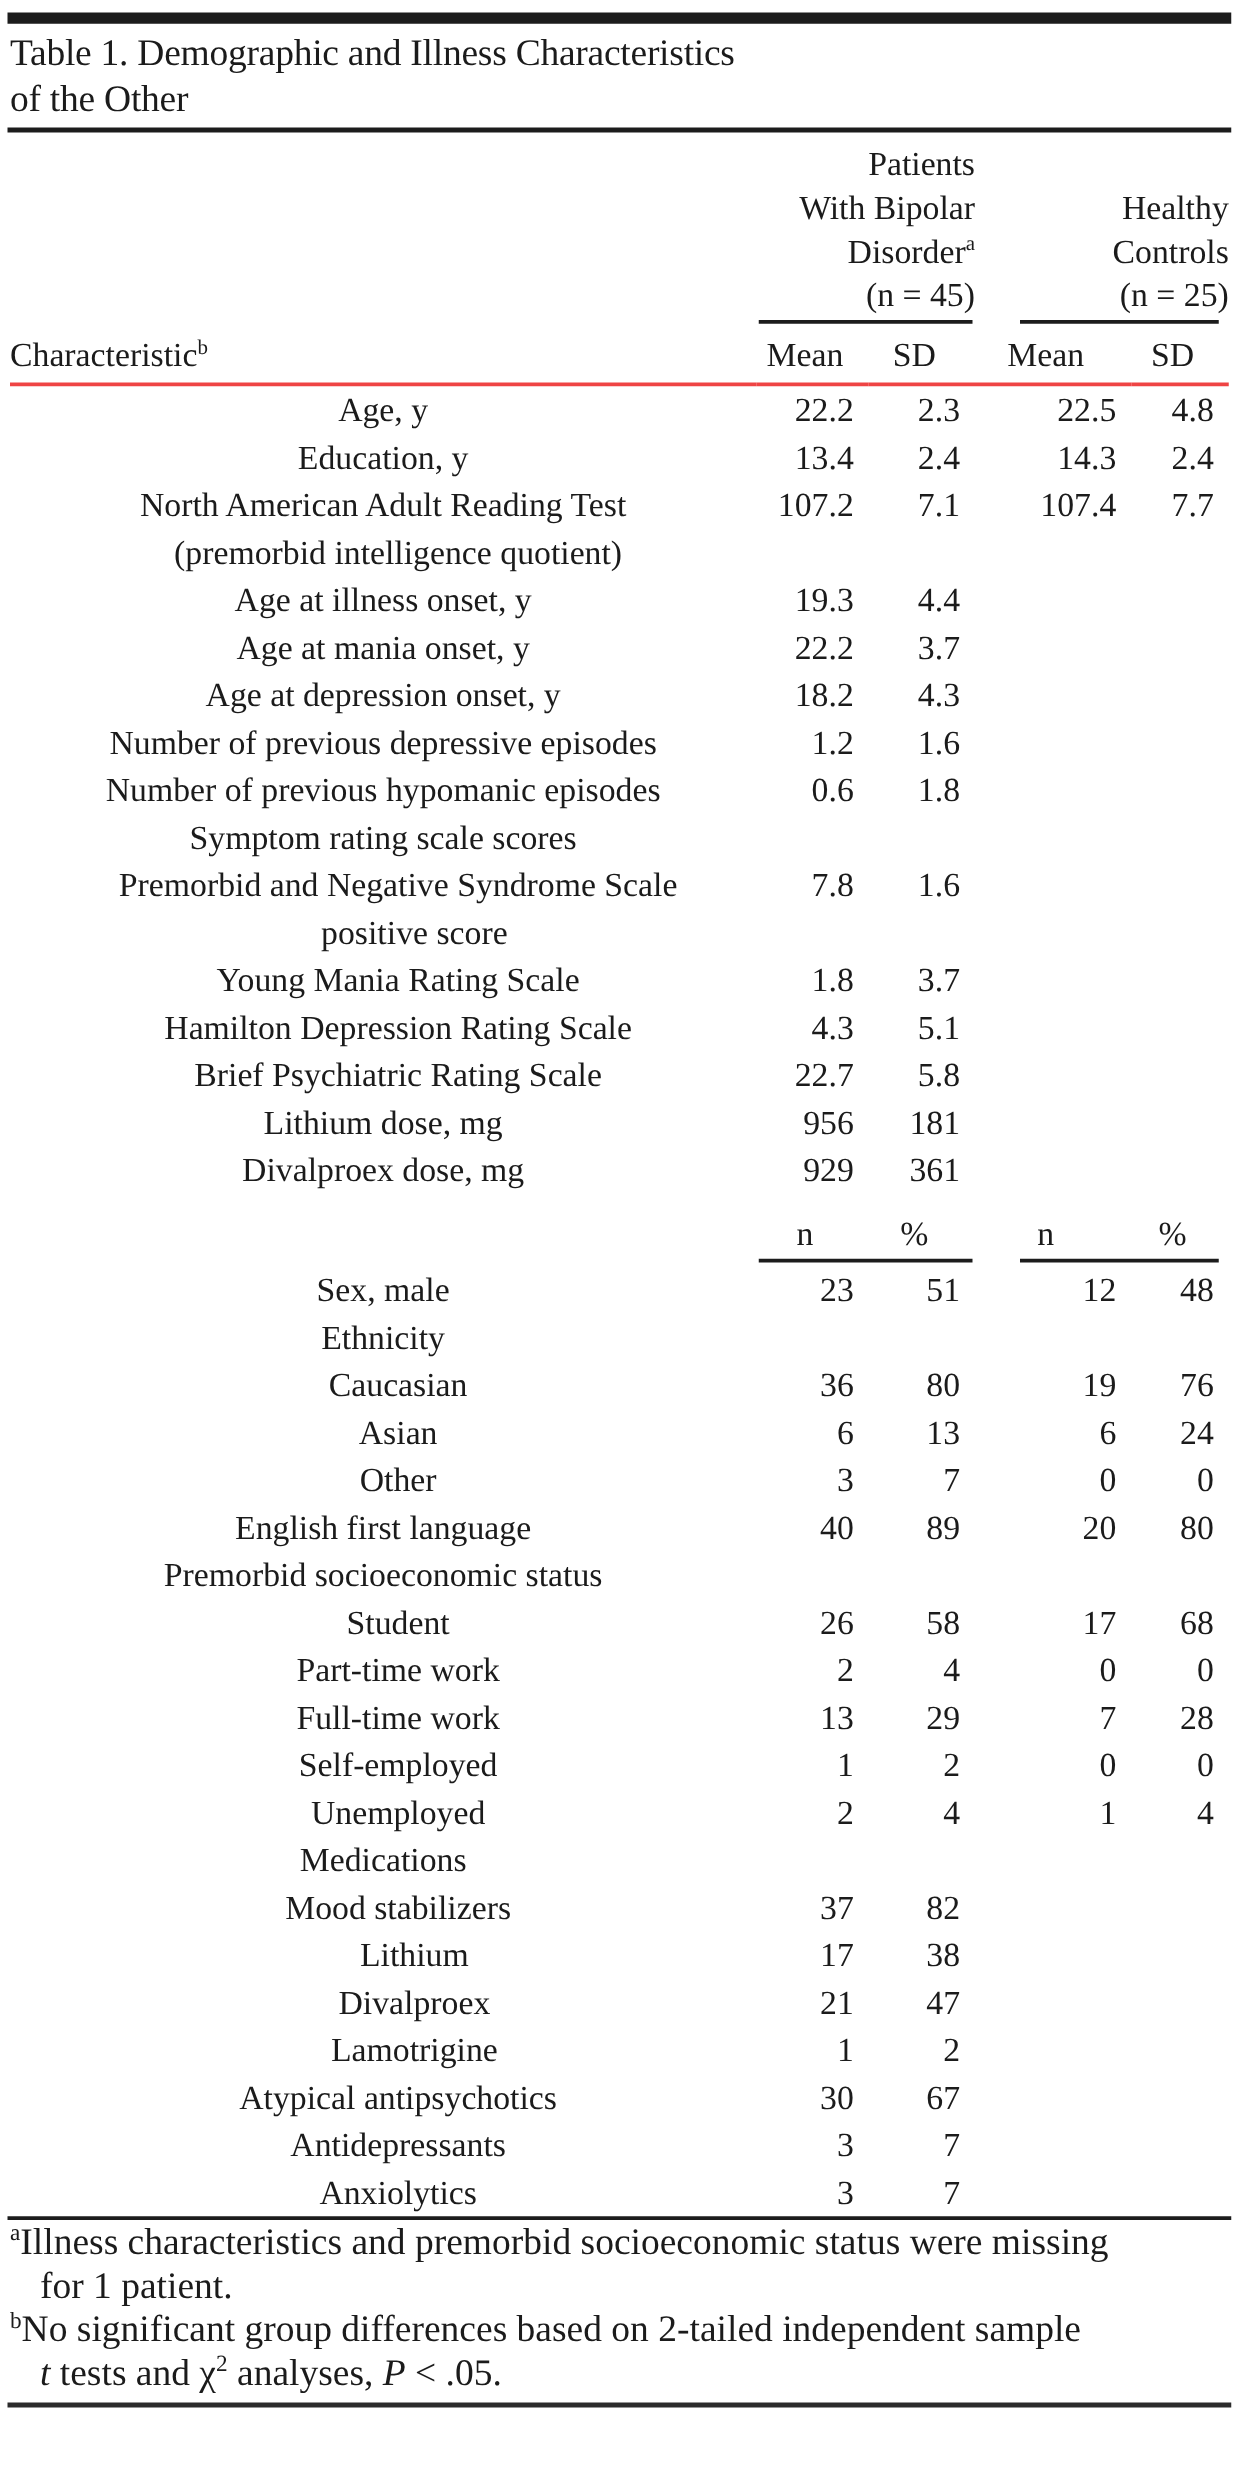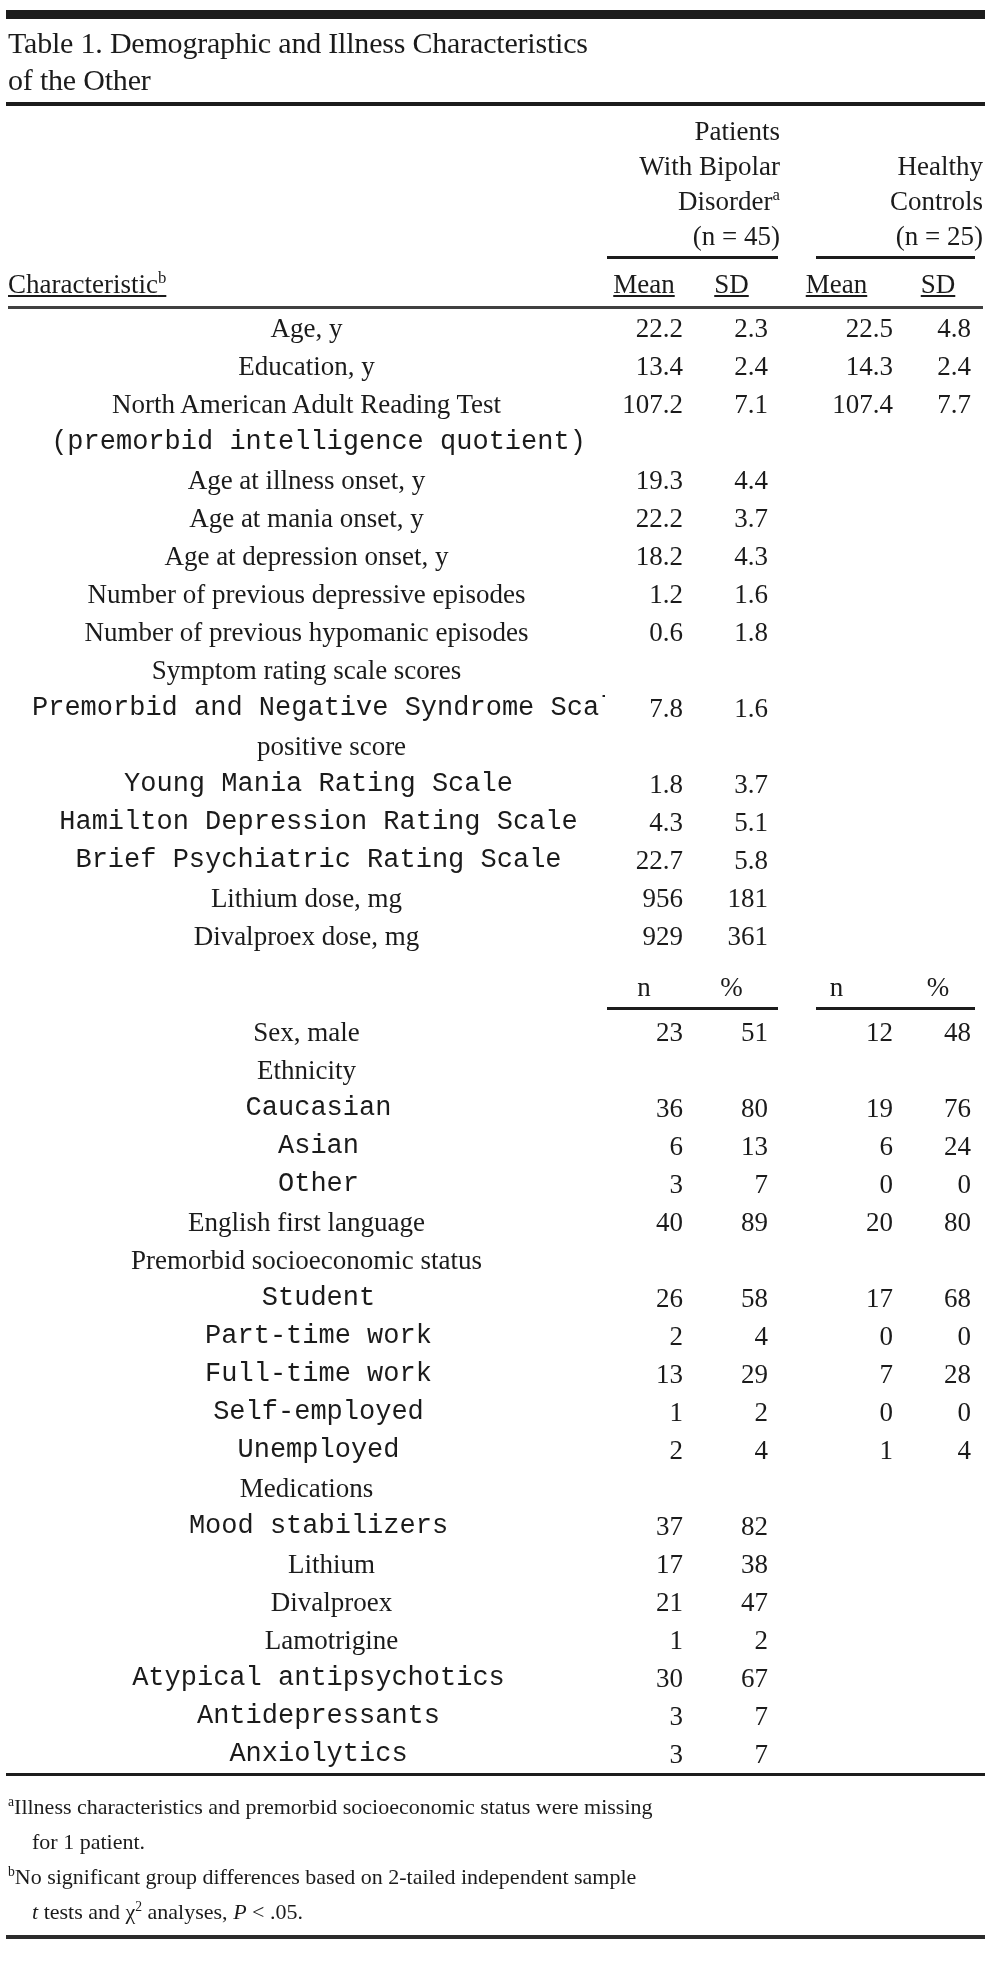--- a/index.html
+++ b/index.html
@@ -34,39 +34,38 @@
     font-size: 27px;
   }
   .spanner-row td { height: 8px; vertical-align: top; }
   .spanner { height: 3px; background: #1c1c1c; margin-top: 2px; }
   .spanner.bd { margin-left: 2px; margin-right: 2px; }
   .spanner.hc { margin-left: 36px; margin-right: 8px; }
 
   .stat-head th {
     text-align: center; vertical-align: bottom;
     line-height: 32px; padding: 6px 12px 6px 0;
-    border-bottom: 3px solid #404040;
-    text-decoration: underline;
+    border-bottom: 3px solid #ef4444;
   }
   .stat-head th.char { text-align: left; padding-left: 0; padding-right: 0; }
 
   tbody td { height: 38px; line-height: 38px; }
   td.label { text-align: center; white-space: nowrap; overflow: hidden; }
   td.num   { text-align: right; padding-right: 12px; white-space: nowrap; }
   .ind0 { padding-left: 0; }
-  .ind1 { padding-left: 24px; font-family: Liberation Mono, monospace; }
+  .ind1 { padding-left: 24px; }
   .ind2 { padding-left: 50px; }
 
   .spacer td { height: 14px; line-height: 14px; }
   .count-head td { text-align: center; height: 36px; line-height: 36px; padding-right: 12px; vertical-align: bottom; }
   .count-head td.blank { padding-right: 0; }
 
   sup { font-size: 0.62em; vertical-align: super; line-height: 0; }
 
-  .footnotes { margin: 13px 8px 0; font-size: 22px; line-height: 35px; }
+  .footnotes { margin: 0 8px 0; font-size: 30px; line-height: 35px; }
   .fn-line2 { padding-left: 24px; }
   .it { font-style: italic; }
 </style>
 </head>
 <body>
 
 <div class="top-bar"></div>
 
 <div class="title">
   <div>Table 1. Demographic and Illness Characteristics</div>

